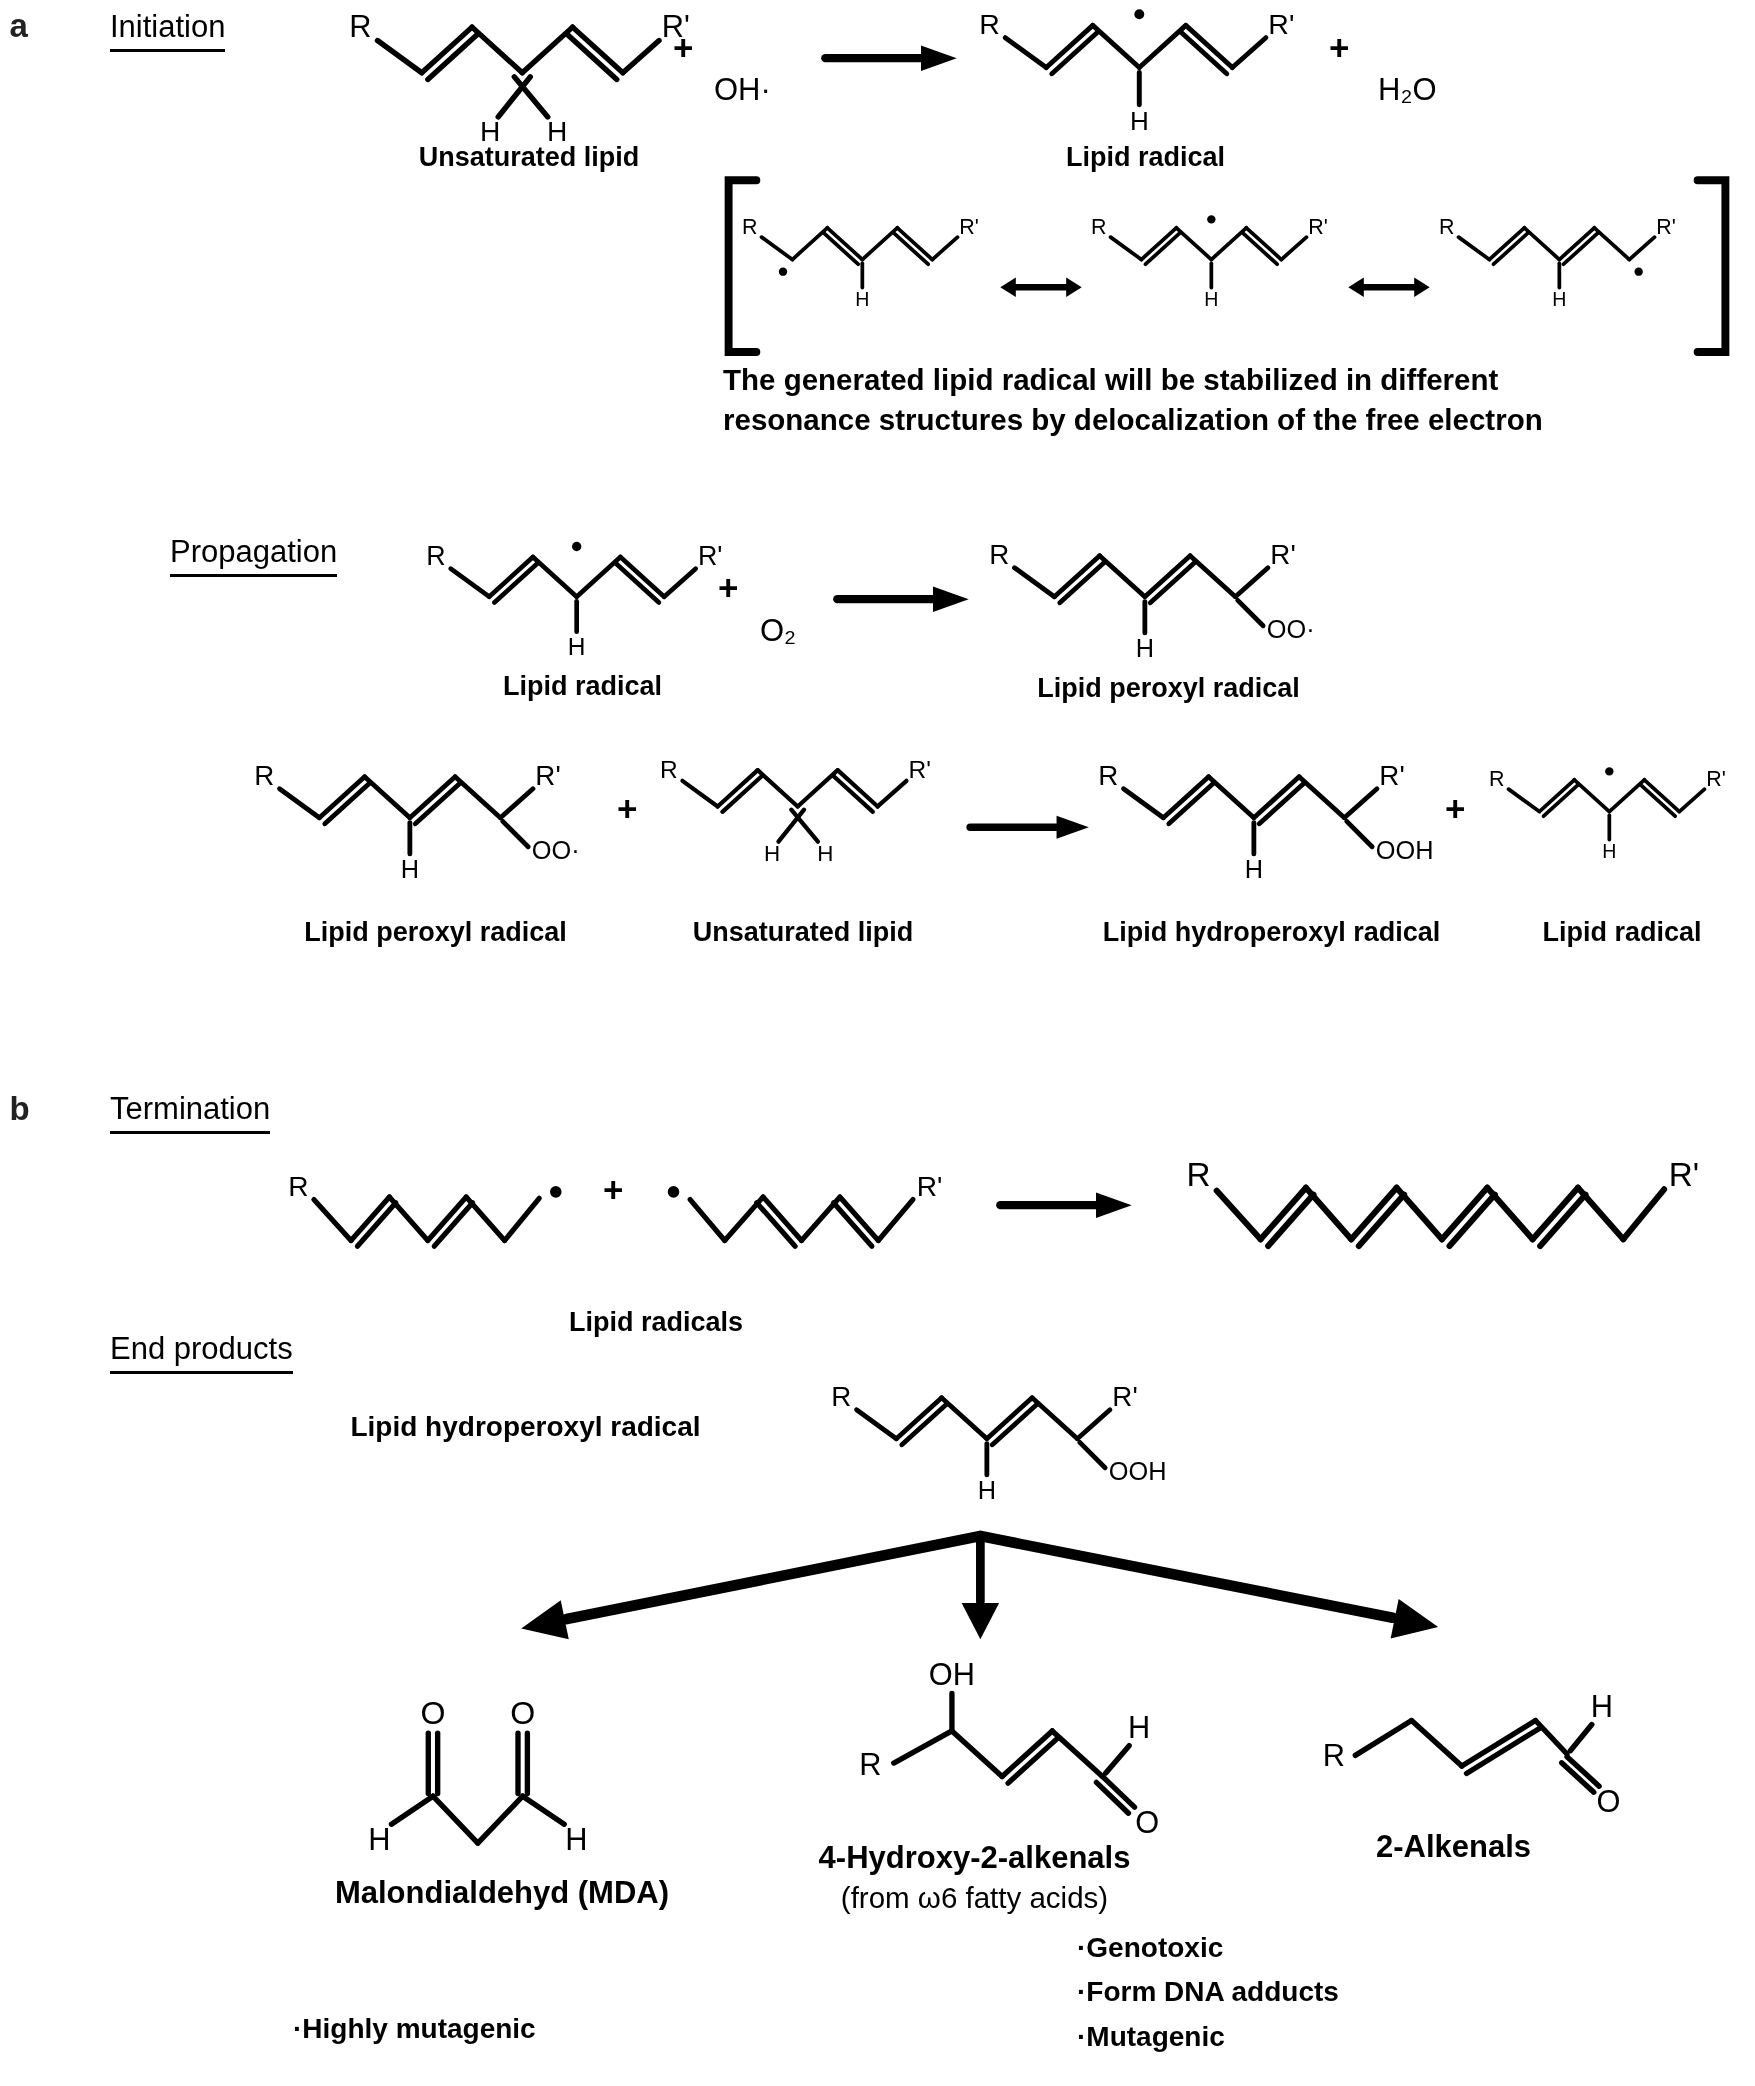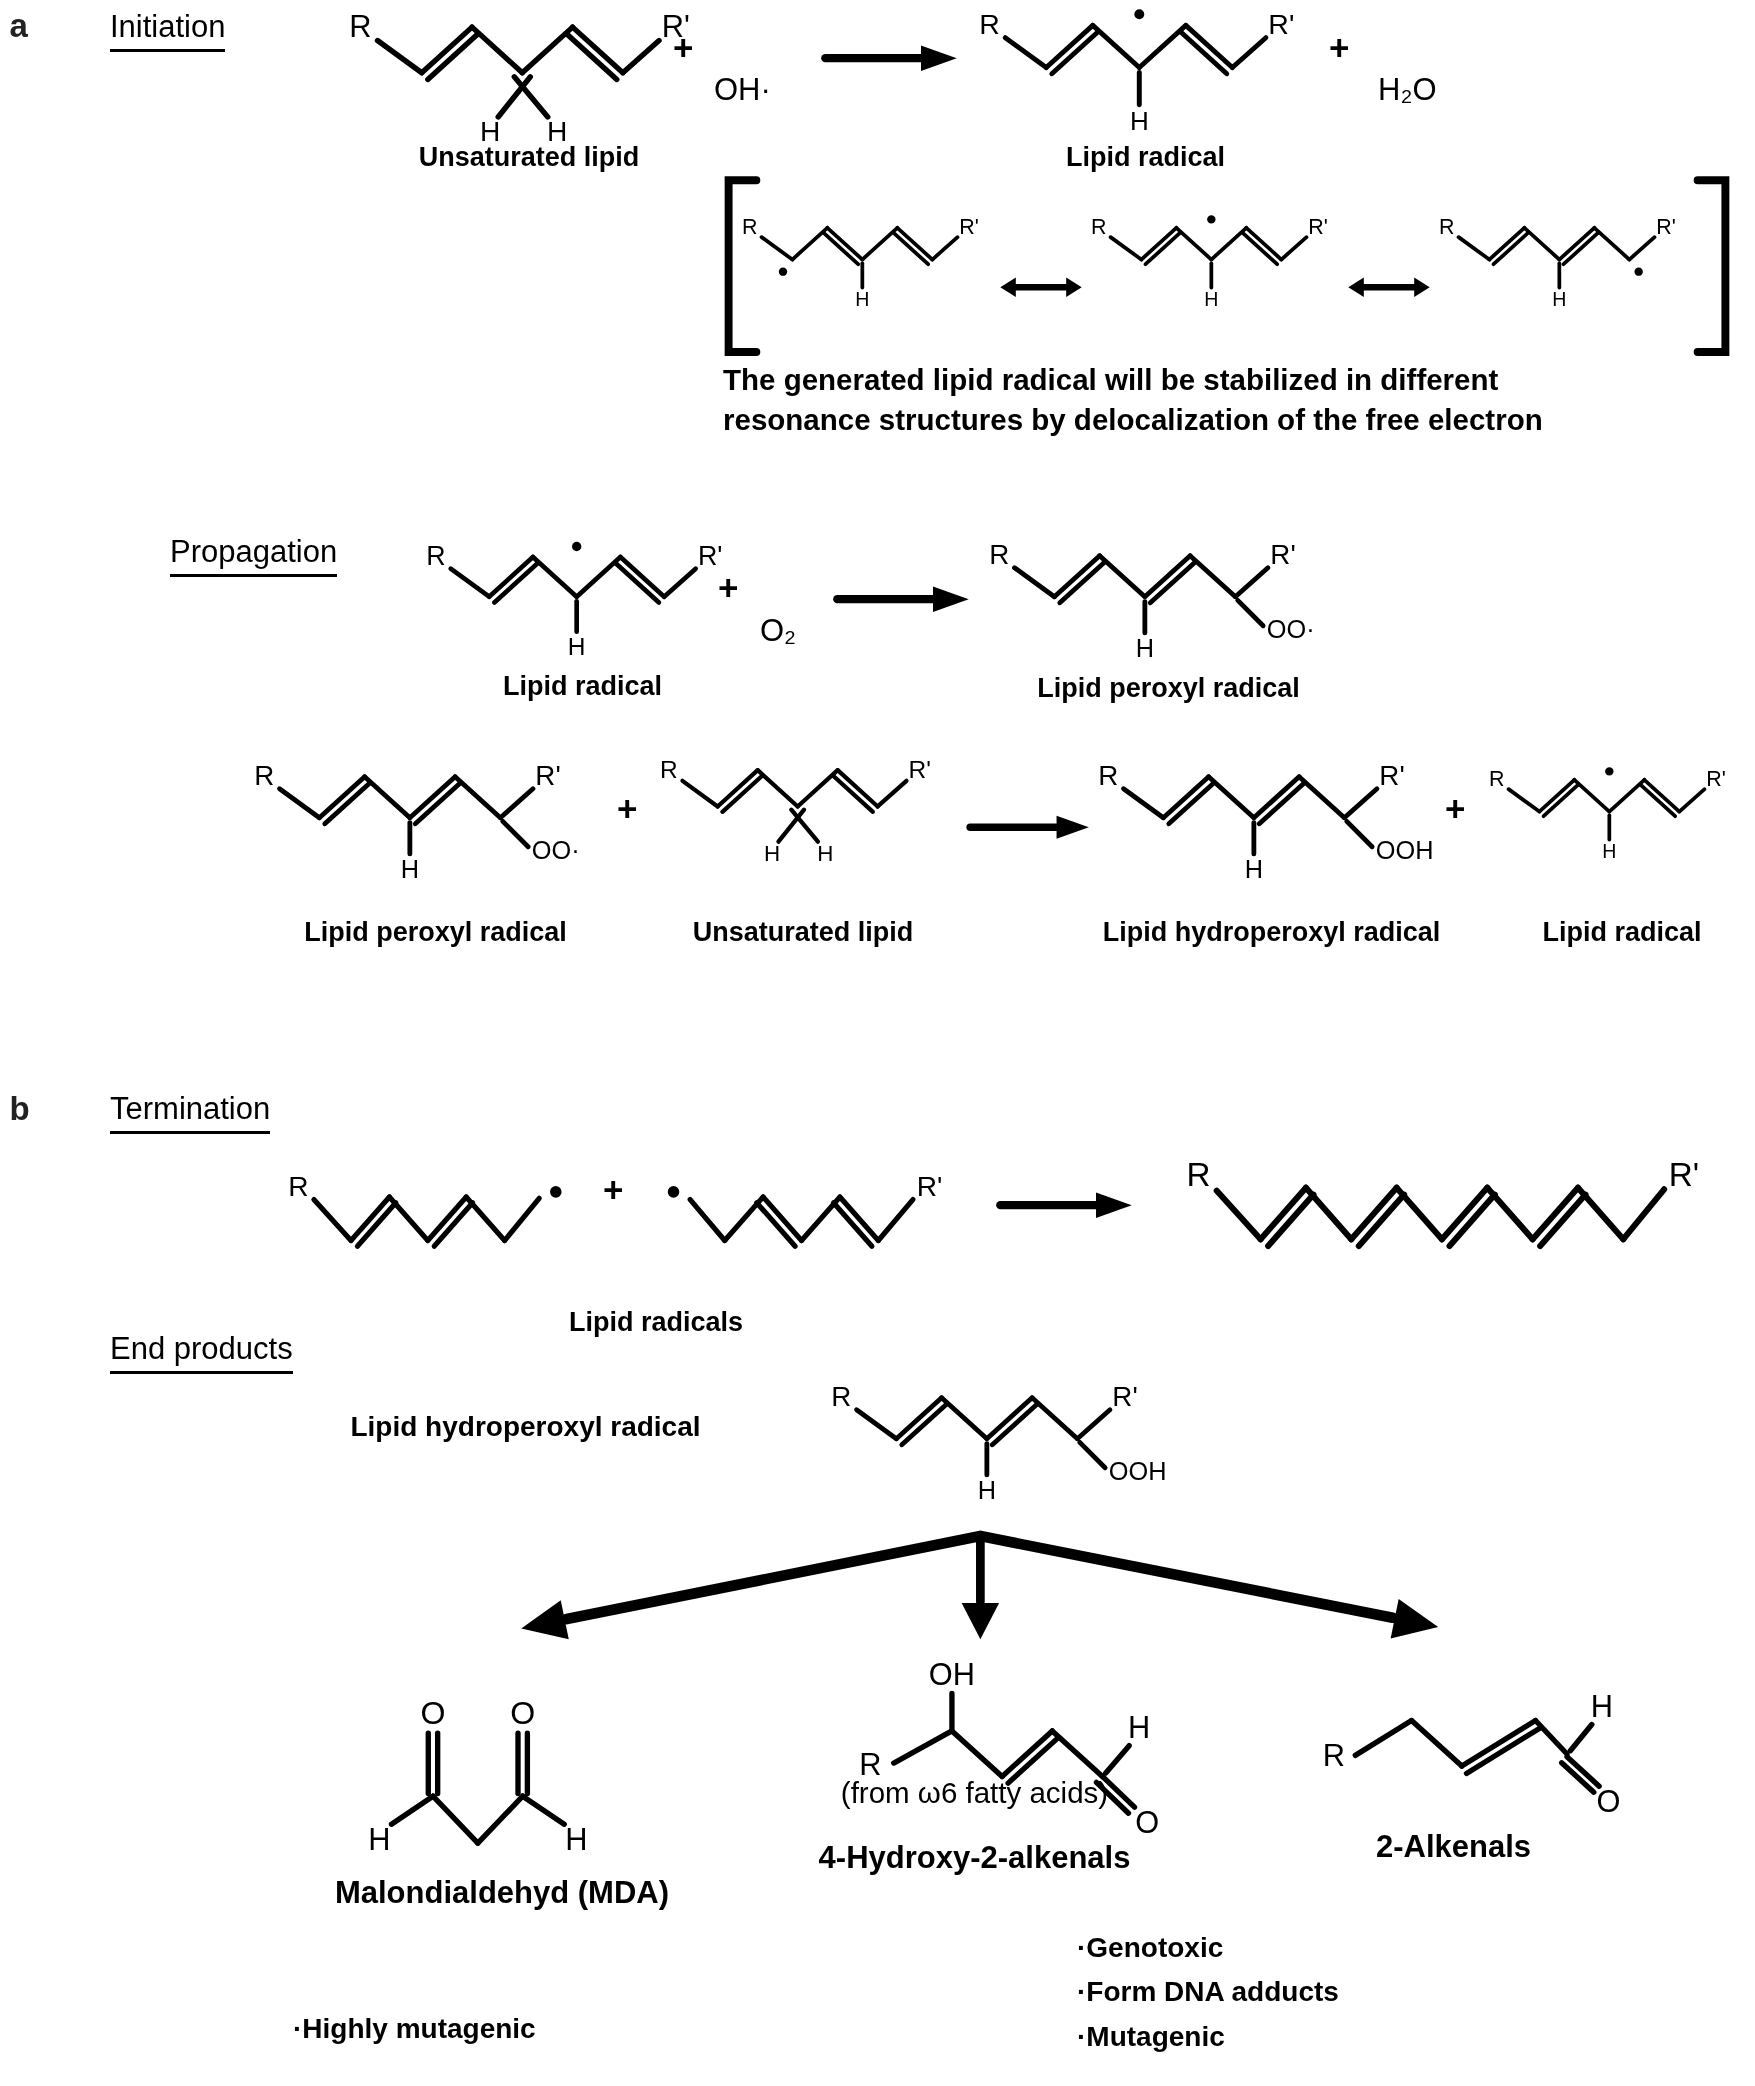--- a/index.html
+++ b/index.html
@@ -423,21 +423,21 @@
     <line x1="502" y1="193" x2="537" y2="152"></line>
     <line x1="497" y1="198" x2="545" y2="244"></line>
       <line x1="488" y1="207" x2="536" y2="253"></line>
   </g>
   <text x="272" y="62" font-size="46" text-anchor="middle">OH</text>
   <text x="150" y="196" font-size="46" text-anchor="middle">R</text>
   <text x="552" y="140" font-size="46" text-anchor="middle">H</text>
   <text x="564" y="282" font-size="46" text-anchor="middle">O</text>
 </svg>
 <div class="abs big-lbl" style="left:730px;top:1840px;width:489px;">4-Hydroxy-2-alkenals</div>
-<div class="abs" style="left:750px;top:1776px;width:449px;font-size:29.5px;text-align:center;white-space:nowrap;">(from ω6 fatty acids)</div>
+<div class="abs" style="left:750px;top:1881px;width:449px;font-size:29.5px;text-align:center;white-space:nowrap;">(from ω6 fatty acids)</div>
 
 <svg class="abs" style="left:1299px;top:1679px;" width="335" viewBox="0 0 500 260">
   <g stroke-width="8">
     <line x1="84" y1="114" x2="168" y2="62"></line>
     <line x1="168" y1="62" x2="243" y2="130"></line>
     <line x1="243" y1="130" x2="353" y2="62"></line>
       <line x1="250" y1="141" x2="360" y2="73"></line>
     <line x1="353" y1="62" x2="400" y2="112"></line>
     <line x1="405" y1="107" x2="437" y2="68"></line>
     <line x1="400" y1="116" x2="448" y2="160"></line>

